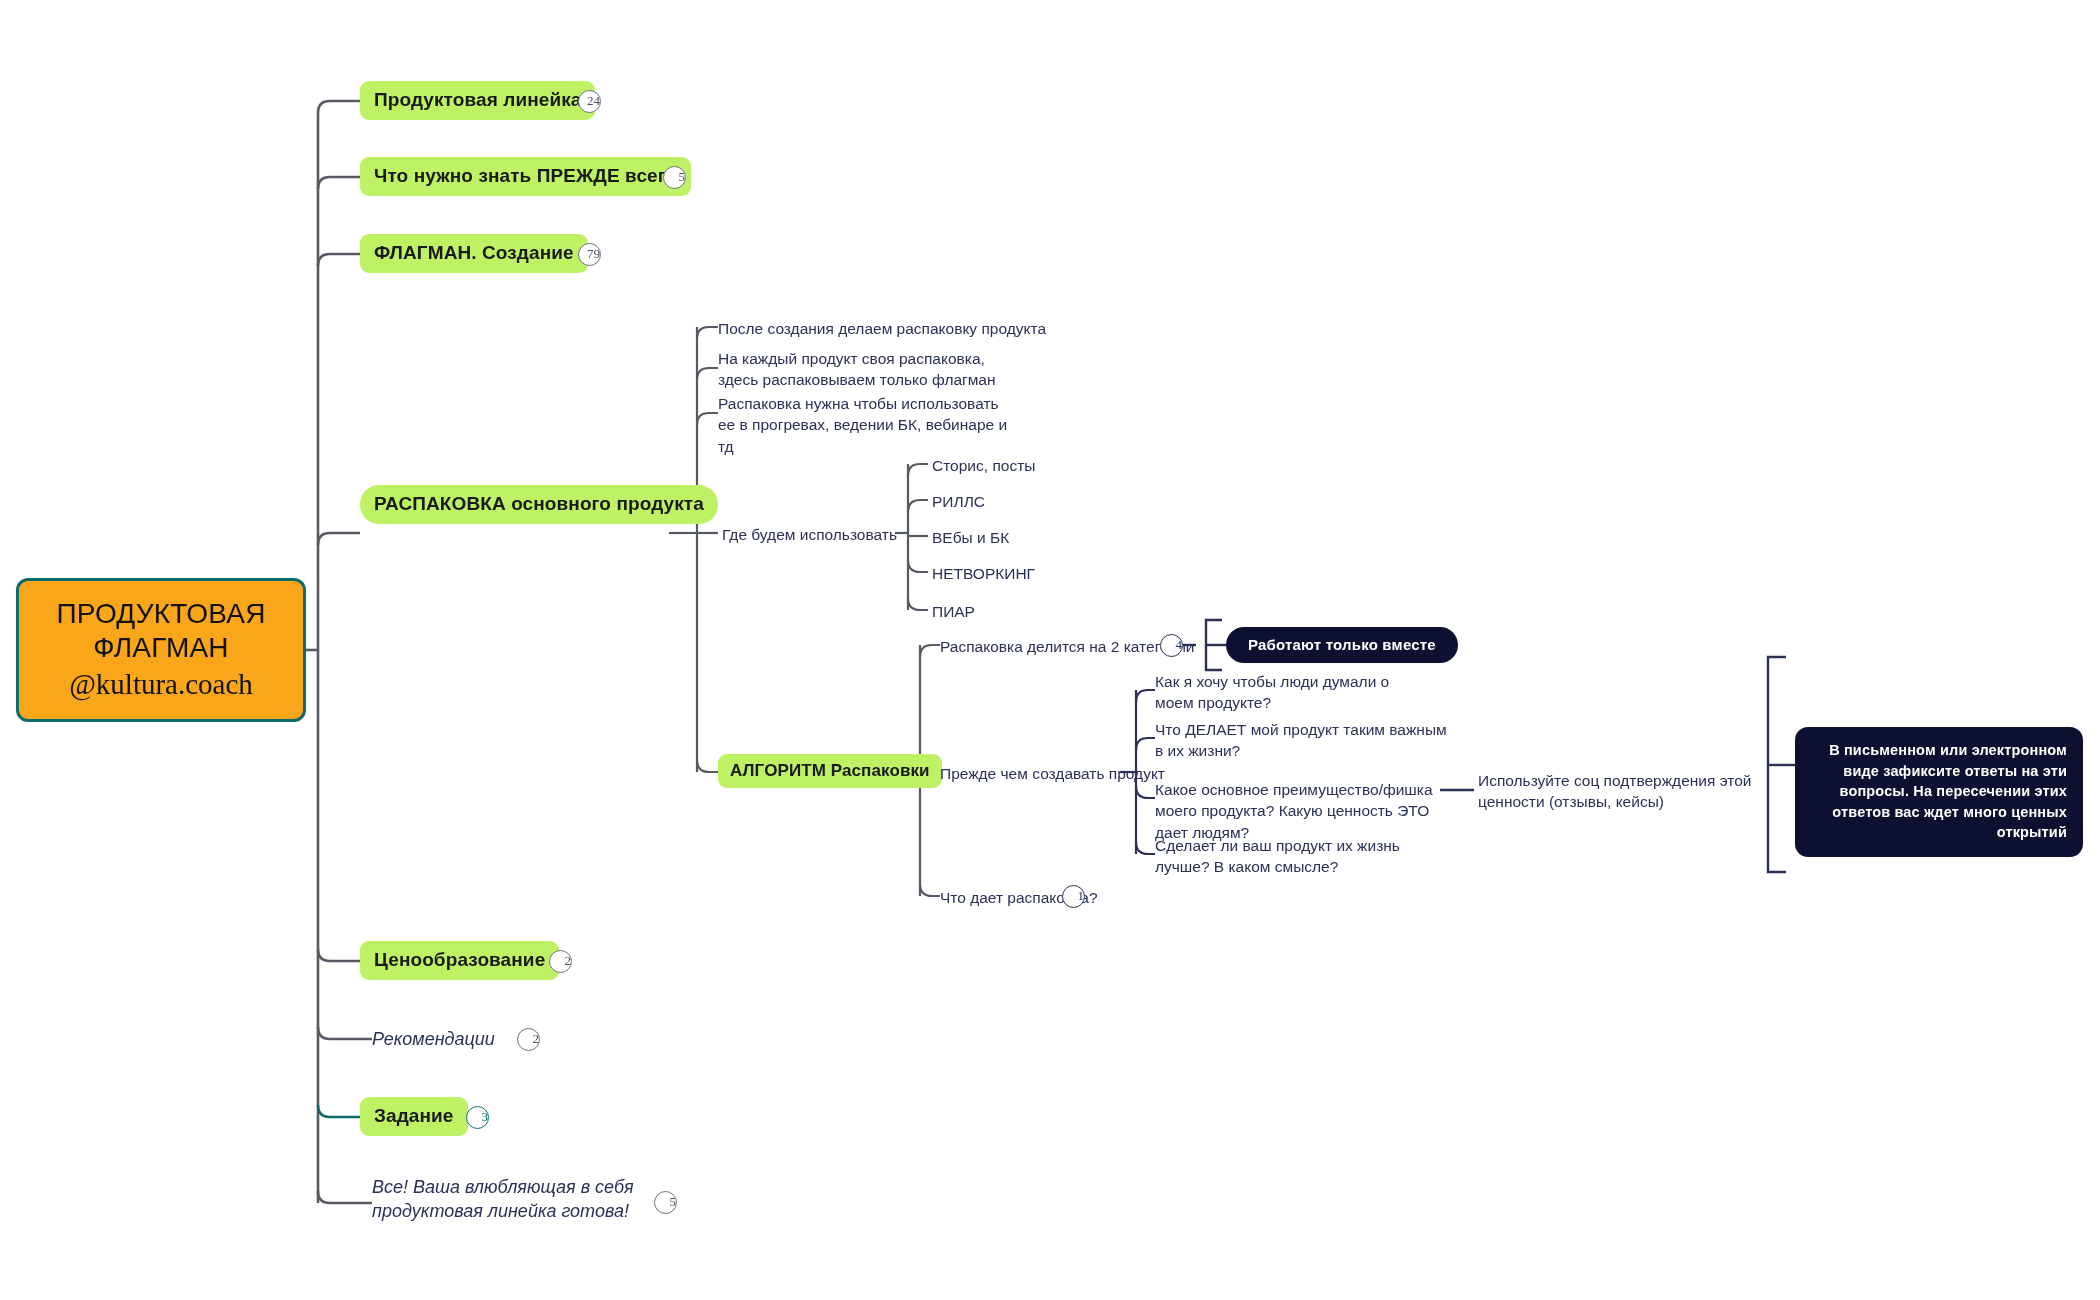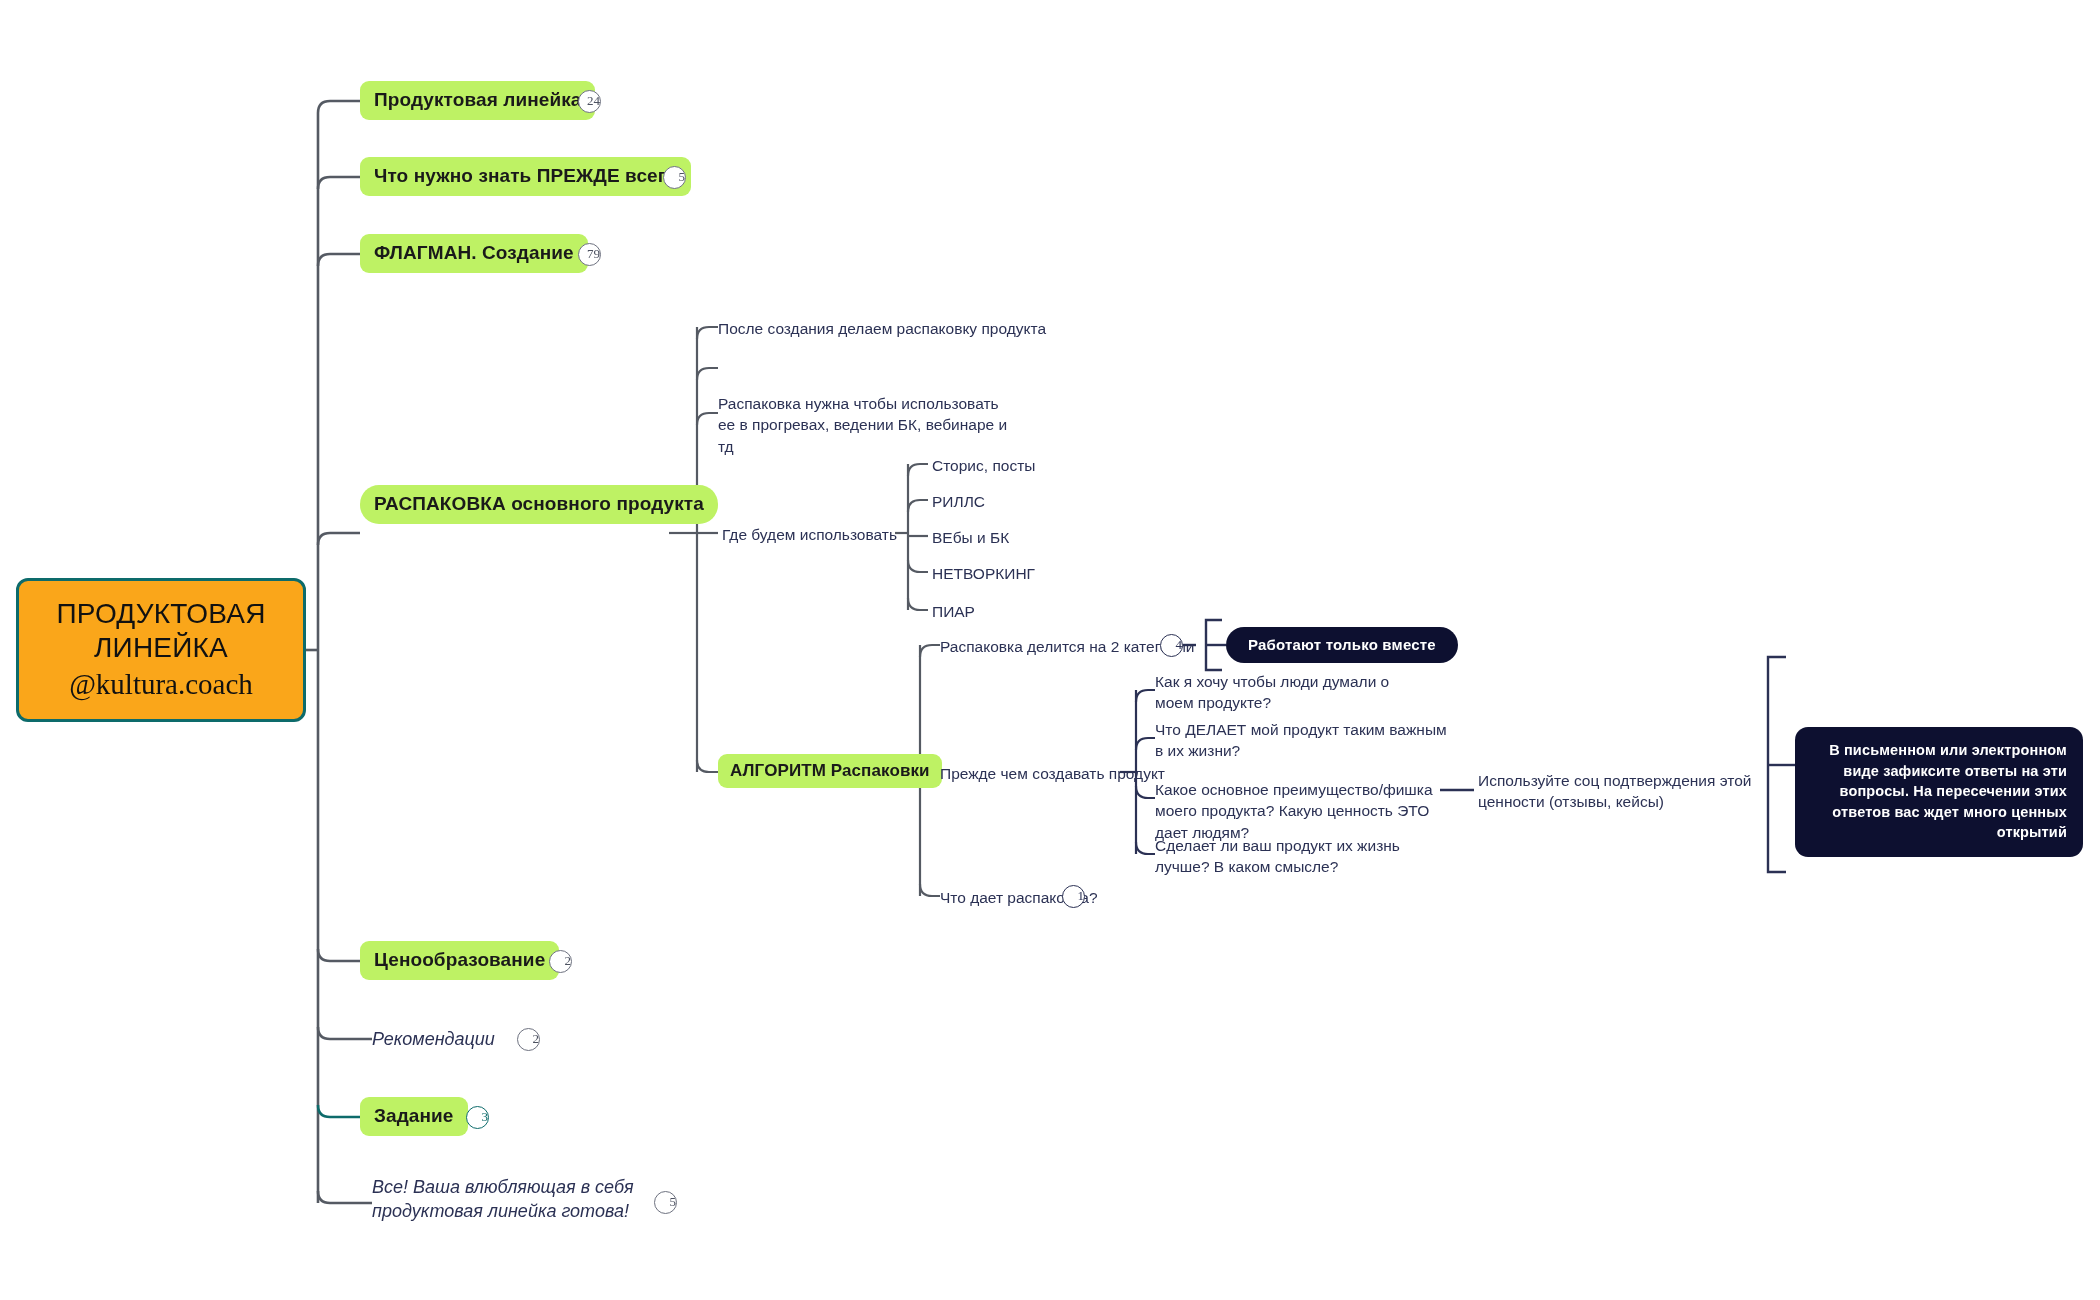--- a/index.html
+++ b/index.html
@@ -199,21 +199,21 @@
     <path d="M1206 645 H1226" stroke="#2b3154" stroke-width="2.4"></path>
 
     <path d="M1440 790 H1474" stroke="#2b3154" stroke-width="2.4"></path>
 
     <path d="M1786 657 H1768 V872 H1786" stroke="#2b3154" stroke-width="2.4"></path>
     <path d="M1768 765 H1795" stroke="#2b3154" stroke-width="2.4"></path>
   </svg>
 
   <div class="node root-pill" style="left:16px; top:578px; width:290px;">
     <div class="root-l1">ПРОДУКТОВАЯ</div>
-    <div class="root-l2">ЛИНЕЙКА</div>
+    <div class="root-l2">ФЛАГМАН</div>
     <div class="root-l3">@kultura.coach</div>
   </div>
 
   <div class="node pill" style="left:360px; top:81px;">Продуктовая линейка</div>
   <div class="badge" style="left:578px; top:90px;">24</div>
 
   <div class="node pill" style="left:360px; top:157px;">Что нужно знать ПРЕЖДЕ всего</div>
   <div class="badge" style="left:663px; top:166px;">5</div>
 
   <div class="node pill" style="left:360px; top:234px;">ФЛАГМАН. Создание</div>
@@ -227,20 +227,21 @@
   <div class="node plain" style="left:372px; top:1028px;">Рекомендации</div>
   <div class="badge" style="left:517px; top:1028px;">2</div>
 
   <div class="node pill" style="left:360px; top:1097px;">Задание</div>
   <div class="badge teal" style="left:466px; top:1106px;">3</div>
 
   <div class="node plain wrap" style="left:372px; top:1176px; width:265px;">Все! Ваша влюбляющая в себя продуктовая линейка готова!</div>
   <div class="badge" style="left:654px; top:1191px;">5</div>
 
   <div class="node small" style="left:718px; top:318px; width:330px;">После создания делаем распаковку продукта</div>
+  <div class="node small wrap" style="left:718px; top:348px; width:300px;">На каждый продукт своя распаковка, здесь распаковываем только флагман</div>
   <div class="node small wrap" style="left:718px; top:393px; width:300px;">Распаковка нужна чтобы использовать ее в прогревах, ведении БК, вебинаре и тд</div>
 
   <div class="node small" style="left:722px; top:524px;">Где будем использовать</div>
 
   <div class="node small" style="left:932px; top:455px;">Сторис, посты</div>
   <div class="node small" style="left:932px; top:491px;">РИЛЛС</div>
   <div class="node small" style="left:932px; top:527px;">ВЕбы и БК</div>
   <div class="node small" style="left:932px; top:563px;">НЕТВОРКИНГ</div>
   <div class="node small" style="left:932px; top:601px;">ПИАР</div>
 

